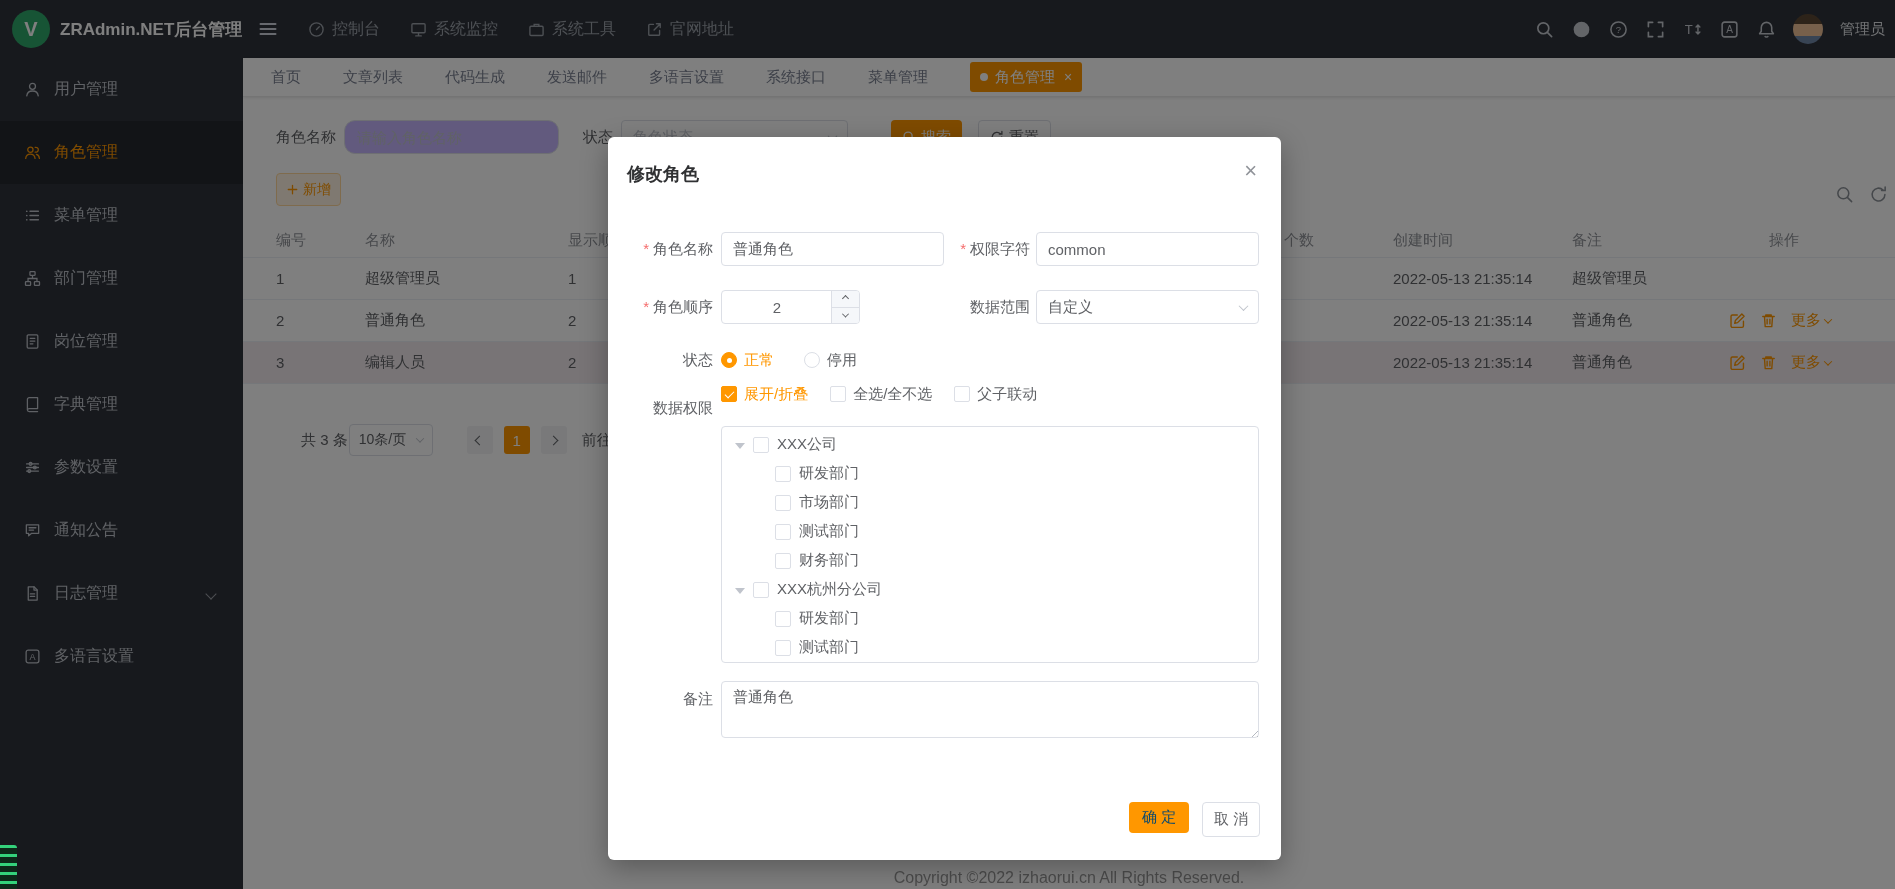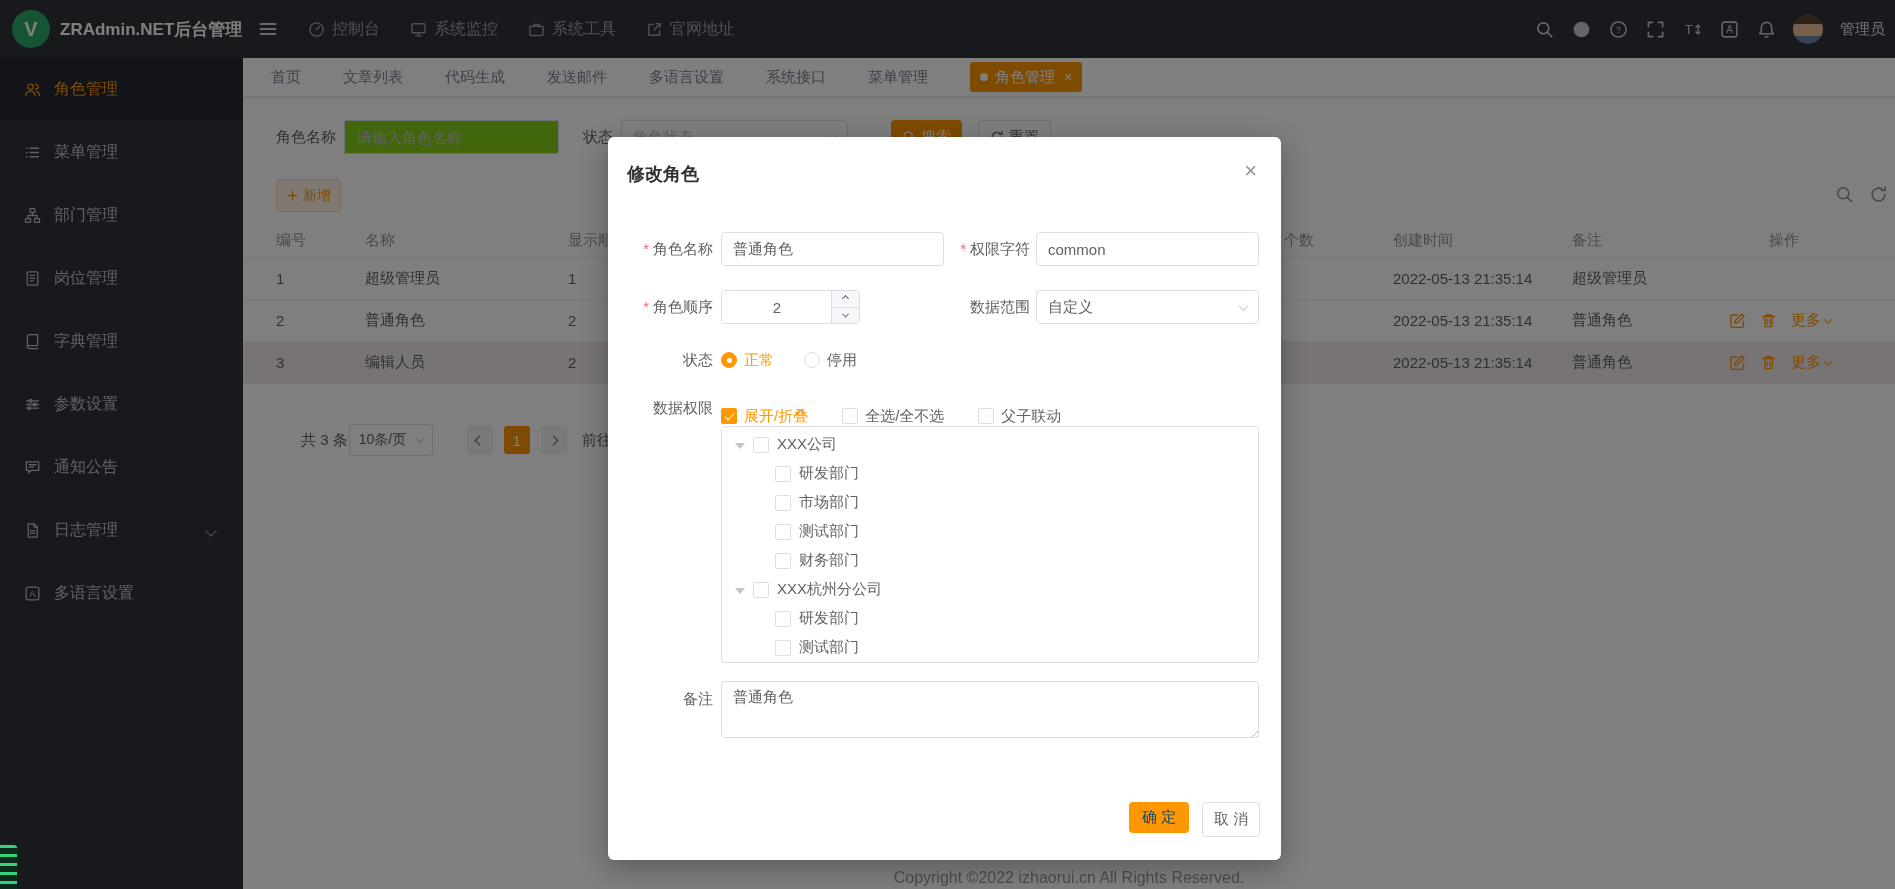--- a/index.html
+++ b/index.html
@@ -34,30 +34,30 @@
   .tab{color:#7a8091;font-size:15px;cursor:pointer;white-space:nowrap}
   .tab.active{background:var(--accent,#ff9700);color:#fff;height:30px;display:inline-flex;align-items:center;gap:7px;padding:0 10px;border-radius:3px}
   .tab .dot{width:8px;height:8px;border-radius:50%;background:#fff;flex:none}
   .tab .close{font-size:14px;line-height:1;margin-left:2px;cursor:pointer}
 
   
   .content{position:absolute;left:243px;top:97px;right:0;bottom:0;background:#fff}
   .query{position:absolute;left:33px;top:23px;display:flex;align-items:center;height:34px}
   .q-label{font-size:15px;color:#606266;margin-right:8px;white-space:nowrap}
   .q-label.second{margin-left:24px}
-  .text-input{width:215px;height:34px;border:1px solid #dcdfe6;border-radius:2px;padding:0 12px;font-size:15px;color:#606266;background:#84cc16;outline:none}
+  .text-input{width:215px;height:34px;border:1px solid #dcdfe6;border-radius:11px;padding:0 12px;font-size:15px;color:#606266;background:#c4b5fd;outline:none}
   .text-input::placeholder{color:#c0c4cc}
   .sel{display:flex;align-items:center;border:1px solid #dcdfe6;border-radius:4px;height:34px;padding:0 11px;color:#606266;font-size:15px;background:#fff;cursor:pointer}
   .sel .chev{margin-left:auto;color:#c0c4cc}
   .sel.placeholder span.val{color:#c0c4cc}
   .q-status{width:227px}
   .btn{display:flex;align-items:center;gap:5px;height:34px;padding:0 11px;font-size:15px;border-radius:4px;cursor:pointer;border:none;white-space:nowrap}
   .btn-search{background:var(--accent,#ff9700);color:#fff;margin-left:43px}
   .btn-reset{background:#fff;color:#606266;border:1px solid #dcdfe6;margin-left:16px}
-  .add-btn{position:absolute;left:33px;top:82px;height:33px;display:flex;align-items:center;gap:4px;padding:0 9px;font-size:14px;color:var(--accent,#ff9700);background:#fff3e2;border:1px solid #ffd79b;border-radius:4px;cursor:pointer}
+  .add-btn{position:absolute;left:33px;top:76px;height:33px;display:flex;align-items:center;gap:4px;padding:0 9px;font-size:14px;color:var(--accent,#ff9700);background:#fff3e2;border:1px solid #ffd79b;border-radius:4px;cursor:pointer}
   .tool-icon{position:absolute;top:88px;width:19px;height:19px;color:#8b9097;cursor:pointer}
   .tool-search{left:1592px}.tool-refresh{left:1626px}
 
   
   .table{position:absolute;left:0;right:0;top:127px;font-size:15px}
   .t-row{display:grid;grid-template-columns:89px 203px 716px 109px 179px 157px 1fr;align-items:center;padding-left:33px;border-bottom:1px solid #ebeef5;height:42px;color:#606266}
   .t-row.t-head{height:34px;color:#909399}
   .t-row.selected{background:var(--selected-row-bg,#f1e9ed)}
   .t-cell{white-space:nowrap;overflow:hidden}
   .ops-head{padding-left:40px}
@@ -102,21 +102,21 @@
   .spinner{position:absolute;right:0;top:0;width:28px;height:100%;border-left:1px solid #dcdfe6;display:flex;flex-direction:column;border-radius:0 3px 3px 0;overflow:hidden}
   .spin-btn{flex:1;display:flex;align-items:center;justify-content:center;background:#f5f7fa;cursor:pointer;color:#606266}
   .spin-btn + .spin-btn{border-top:1px solid #dcdfe6}
   .row-status{position:absolute;left:113px;top:211px;height:24px;display:flex;align-items:center;gap:30px}
   .lbl-24{height:24px;line-height:24px}
   .radio{display:inline-flex;align-items:center;gap:7px;cursor:pointer}
   .radio-dot{width:16px;height:16px;border-radius:50%;border:1px solid #dcdfe6;background:#fff;position:relative;flex:none}
   .radio.checked .radio-dot{background:var(--accent,#ff9700);border-color:var(--accent,#ff9700)}
   .radio.checked .radio-dot::after{content:"";position:absolute;left:5px;top:5px;width:5px;height:5px;border-radius:50%;background:#fff}
   .radio.checked .radio-label{color:var(--accent,#ff9700)}
-  .row-dataperm{position:absolute;left:113px;top:267px;height:24px;display:flex;align-items:center;gap:34px}
+  .row-dataperm{position:absolute;left:113px;top:245px;height:24px;display:flex;align-items:center;gap:22px}
   .checkbox{display:inline-flex;align-items:center;gap:7px;cursor:pointer}
   .cb-box{width:16px;height:16px;border:1px solid #dcdfe6;border-radius:2px;background:#fff;position:relative;flex:none}
   .checkbox.checked .cb-box{background:var(--accent,#ff9700);border-color:var(--accent,#ff9700)}
   .checkbox.checked .cb-box::after{content:"";position:absolute;left:5px;top:1.5px;width:4px;height:8px;border-right:1.6px solid #fff;border-bottom:1.6px solid #fff;transform:rotate(45deg)}
   .checkbox.checked .cb-label{color:var(--accent,#ff9700)}
   .tree-box{position:absolute;left:113px;top:289px;width:538px;height:237px;border:1px solid #dcdfe6;border-radius:4px;padding-top:3px;overflow:hidden}
   .tree-row{height:29px;display:flex;align-items:center;padding-left:13px;gap:8px;cursor:pointer}
   .tree-row.child{padding-left:53px}
   .caret{width:0;height:0;border-left:5px solid transparent;border-right:5px solid transparent;border-top:6px solid #c0c4cc;transform:translateY(1px);cursor:pointer}
   .tree-label{color:#606266;font-size:15px}
@@ -225,20 +225,29 @@
             <path d="M8 2a4.4 4.4 0 00-4.4 4.4v3.1L2.2 11.6h11.6l-1.4-2.1V6.4A4.4 4.4 0 008 2z"></path>
             <path d="M6.6 13.4a1.5 1.5 0 002.8 0"></path>
           </svg>
         </span>
       <span class="avatar"></span>
       <span class="username">管理员</span>
     </div>
   </header>
 
   <aside class="sidebar">
+    <div class="side-item">
+      <span>
+          <svg width="17" height="17" viewBox="0 0 16 16" fill="none" stroke="currentColor" stroke-width="1.2" stroke-linecap="round">
+            <circle cx="8" cy="5" r="2.8"></circle>
+            <path d="M2.6 14c.4-3.2 2.6-4.6 5.4-4.6s5 1.4 5.4 4.6"></path>
+          </svg>
+        </span>
+      <span>用户管理</span>
+    </div>
     <div class="side-item active">
       <span>
           <svg width="17" height="17" viewBox="0 0 16 16" fill="none" stroke="currentColor" stroke-width="1.2" stroke-linecap="round">
             <circle cx="6" cy="5.4" r="2.5"></circle>
             <path d="M1.6 13.6c.3-2.8 2-4 4.4-4s4.1 1.2 4.4 4"></path>
             <path d="M10.5 3.2a2.3 2.3 0 110 4.4"></path>
             <path d="M11.7 9.8c1.7.4 2.6 1.6 2.8 3.8"></path>
           </svg>
         </span>
       <span>角色管理</span>

